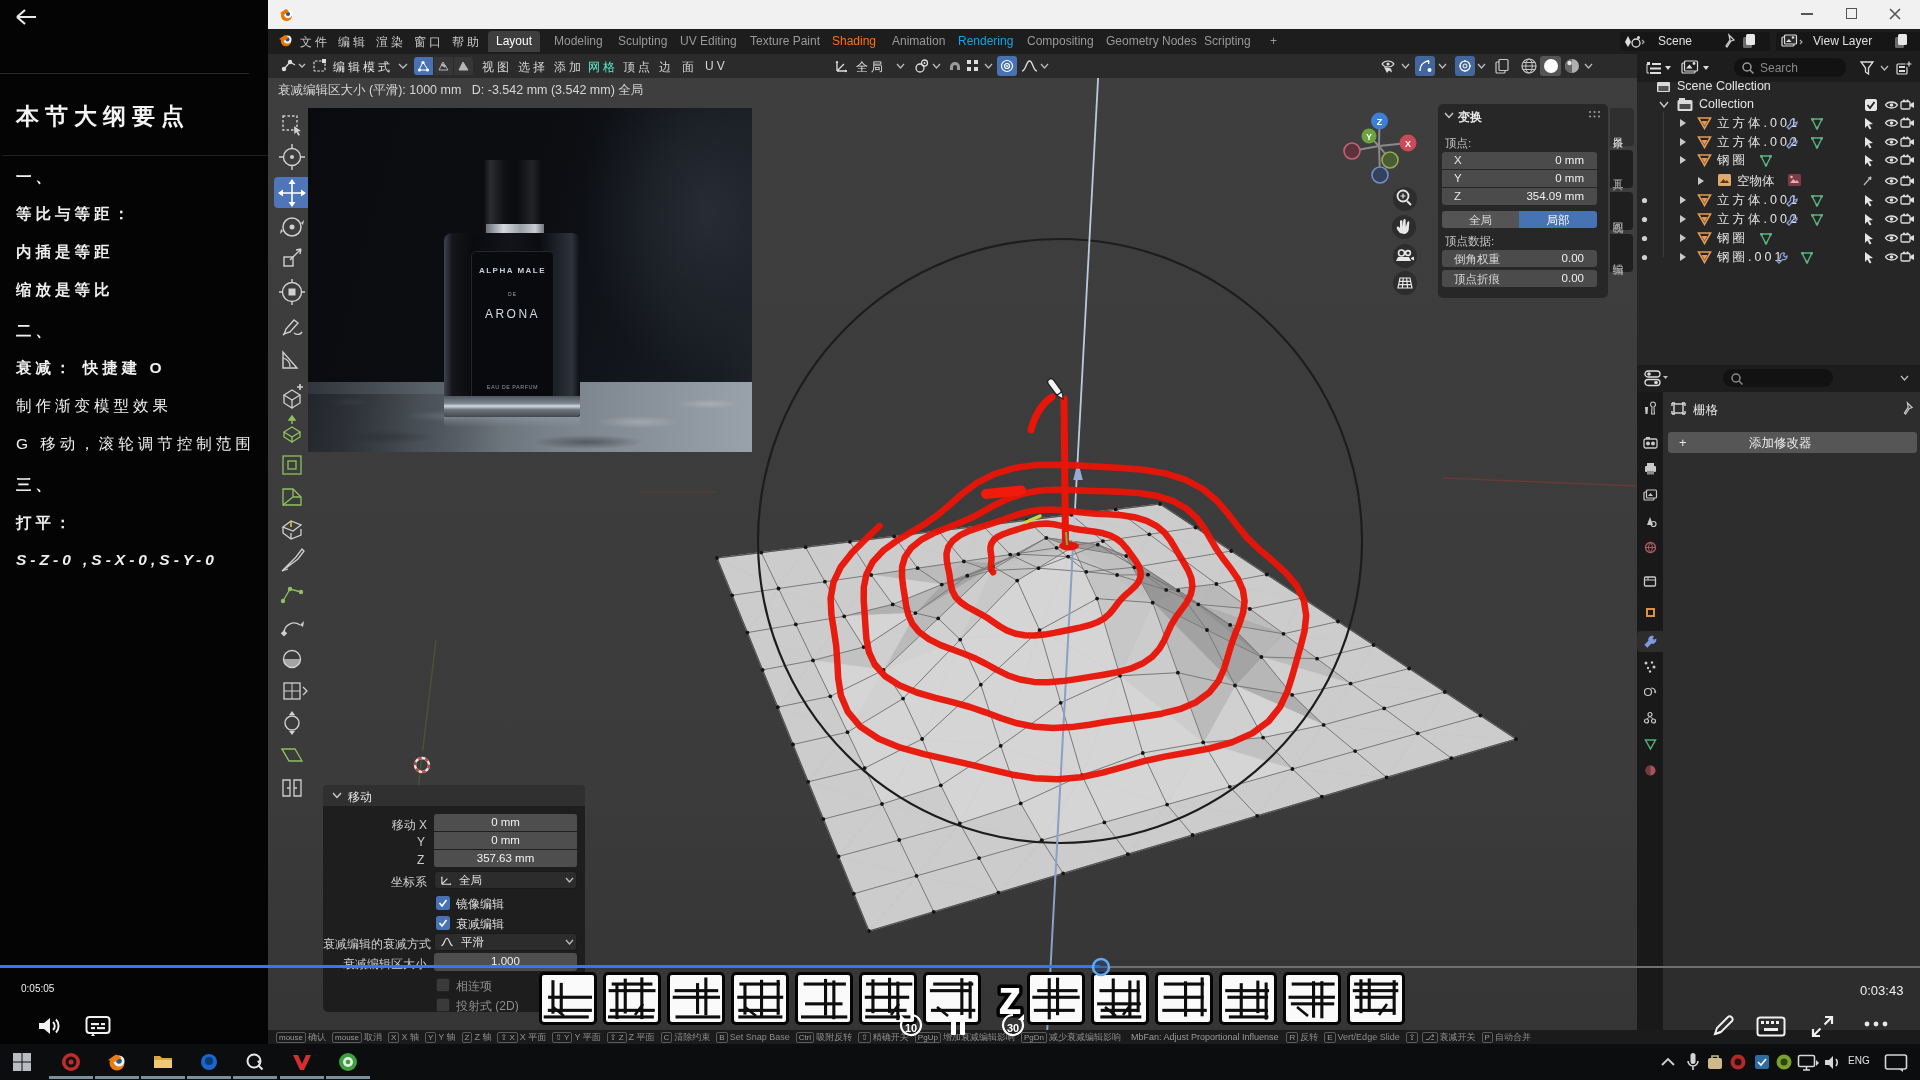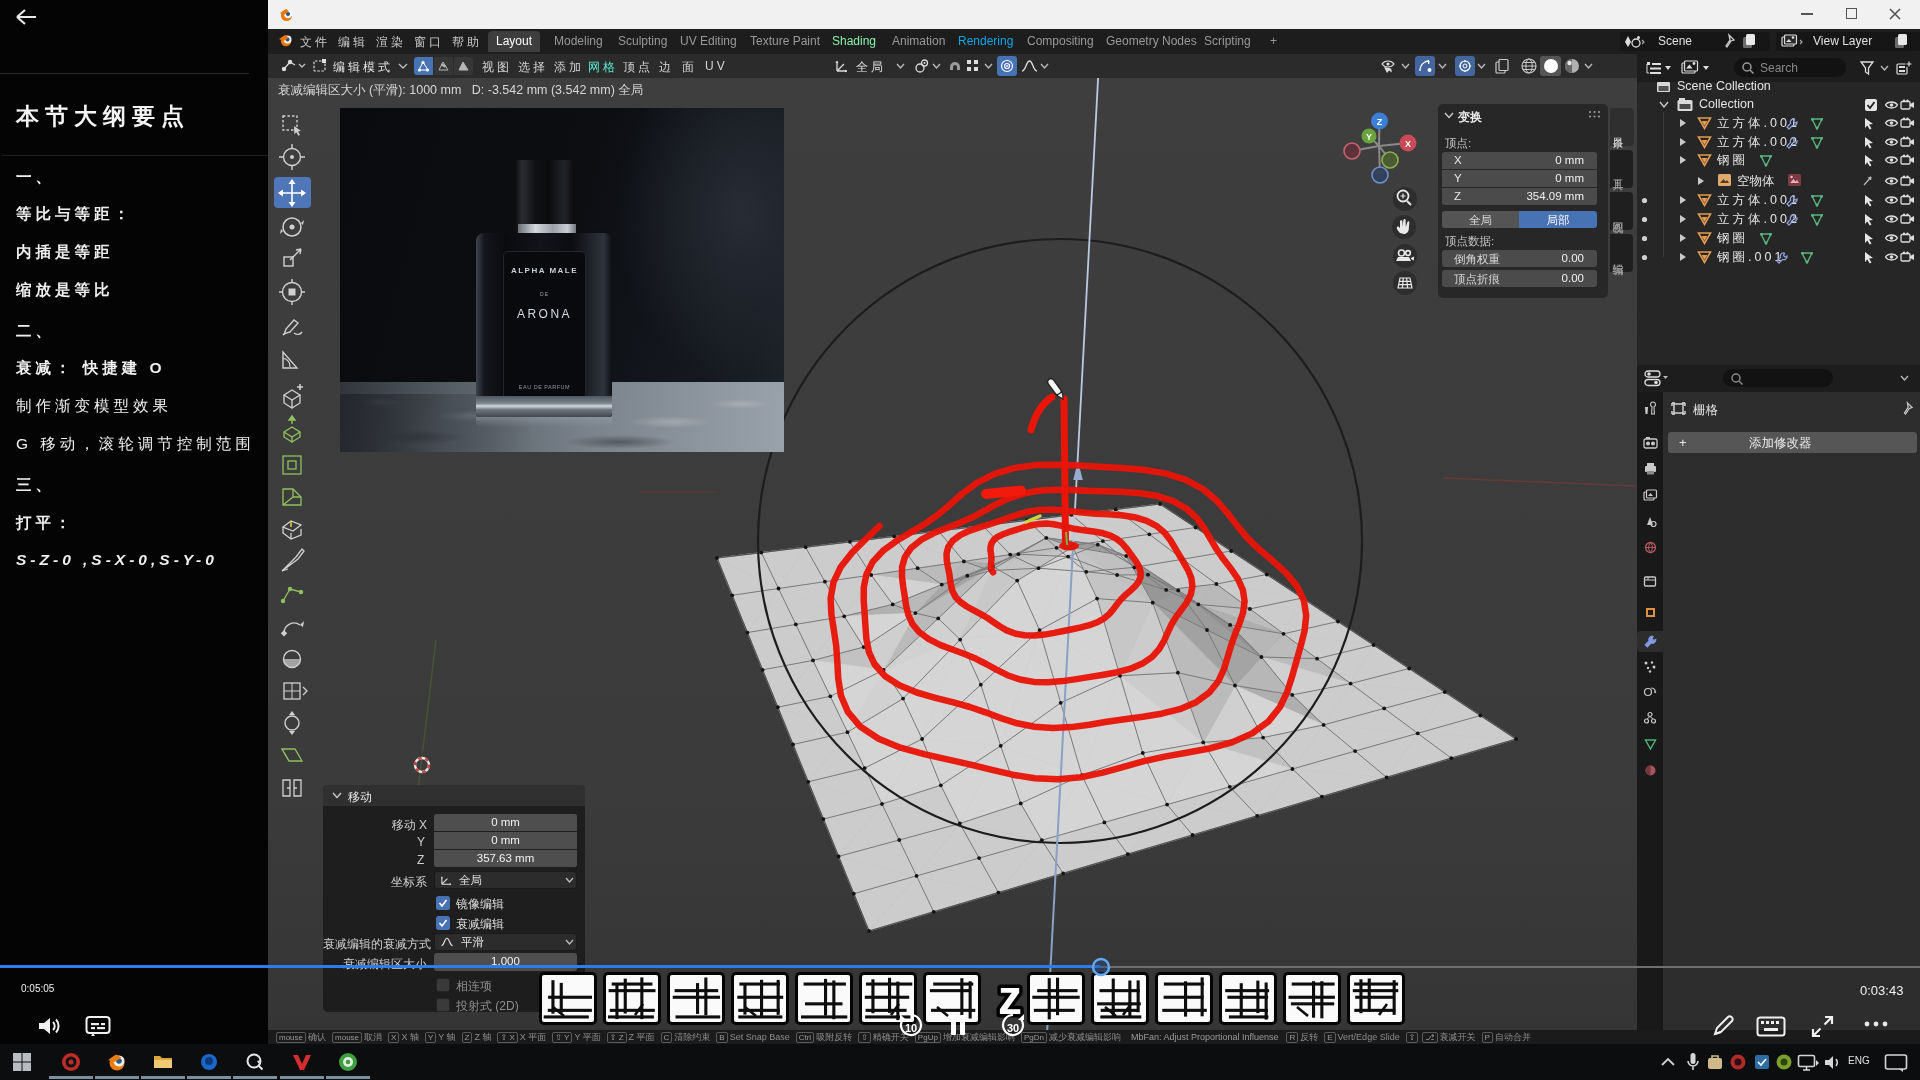--- a/index.html
+++ b/index.html
@@ -48,21 +48,21 @@
 <div class="a tx cj" style="left:32px;top:5px;color:#c8c8c8;font-size:12px">文件</div>
 <div class="a tx cj" style="left:70px;top:5px;color:#c8c8c8;font-size:12px">编辑</div>
 <div class="a tx cj" style="left:108px;top:5px;color:#c8c8c8;font-size:12px">渲染</div>
 <div class="a tx cj" style="left:146px;top:5px;color:#c8c8c8;font-size:12px">窗口</div>
 <div class="a tx cj" style="left:184px;top:5px;color:#c8c8c8;font-size:12px">帮助</div>
 <div class="a tx" style="left:220px;top:2px;padding:3px 8px 4px;background:#3e3e3e;border-radius:4px 4px 0 0;color:#fdfdfd;font-size:12px">Layout</div>
 <div class="a tx" style="left:278px;top:5px;color:#999;font-size:12px;padding:0 8px">Modeling</div>
 <div class="a tx" style="left:342px;top:5px;color:#999;font-size:12px;padding:0 8px">Sculpting</div>
 <div class="a tx" style="left:404px;top:5px;color:#999;font-size:12px;padding:0 8px">UV Editing</div>
 <div class="a tx" style="left:474px;top:5px;color:#999;font-size:12px;padding:0 8px">Texture Paint</div>
-<div class="a tx" style="left:556px;top:5px;color:#86efac;font-size:12px;padding:0 8px">Shading</div>
+<div class="a tx" style="left:556px;top:5px;color:#f97316;font-size:12px;padding:0 8px">Shading</div>
 <div class="a tx" style="left:616px;top:5px;color:#999;font-size:12px;padding:0 8px">Animation</div>
 <div class="a tx" style="left:682px;top:5px;color:#0ea5e9;font-size:12px;padding:0 8px">Rendering</div>
 <div class="a tx" style="left:751px;top:5px;color:#999;font-size:12px;padding:0 8px">Compositing</div>
 <div class="a tx" style="left:830px;top:5px;color:#999;font-size:12px;padding:0 8px">Geometry Nodes</div>
 <div class="a tx" style="left:928px;top:5px;color:#999;font-size:12px;padding:0 8px">Scripting</div>
 <div class="a tx" style="left:994px;top:5px;color:#999;font-size:12px;padding:0 8px">+</div>
 <div class="a" style="left:1352px;top:3px;width:150px;height:19px;background:#161616;border-radius:3px"></div>
 <svg class="a" style="left:1356px;top:5px" width="22" height="15" viewBox="0 0 22 15">
       <path d="M4 2l3 6-3 5-3-5z" fill="#ddd"></path>
       <circle cx="12" cy="9" r="4" fill="none" stroke="#ddd" stroke-width="1.3"></circle>
@@ -1084,21 +1084,21 @@
 <rect x="16" y="605" width="16" height="16" fill="none" stroke="#d0d0d0" stroke-width="1.3"></rect>
     <path d="M16 613h16M24 605v16" stroke="#d0d0d0" stroke-width="1"></path>
     <path d="M35 609l4 4-4 4" stroke="#d0d0d0" stroke-width="1.3" fill="none"></path>
 <circle cx="24" cy="645" r="7" fill="none" stroke="#d0d0d0" stroke-width="1.4"></circle>
     <path d="M24 633l-3 4h6zM24 657l-3-4h6z" fill="#d0d0d0"></path>
 <path d="M14 671h13l7 12h-13z" fill="none" stroke="#8fc15f" stroke-width="1.3"></path>
     <path d="M14 671l7 12" stroke="#8fc15f" stroke-width="1"></path>
 <path d="M15 702h7v16h-7zM26 702h7v16h-7z" fill="none" stroke="#d0d0d0" stroke-width="1.3"></path>
     <path d="M19 710h3M29 710h-3" stroke="#d0d0d0" stroke-width="1.3"></path>
 </svg>
-<div class="a" style="left:340px;top:108px;width:444px;height:344px;background:linear-gradient(105deg,#0a0b0e 0%,#0c0e12 50%,#181c23 90%,#20242c 100%);overflow:hidden">
+<div class="a" style="left:308px;top:108px;width:444px;height:344px;background:linear-gradient(105deg,#0a0b0e 0%,#0c0e12 50%,#181c23 90%,#20242c 100%);overflow:hidden">
 <div class="a" style="left:230px;top:0;width:214px;height:300px;background:radial-gradient(ellipse 180px 240px at 80% 35%,#272c35 0%,rgba(18,20,26,0) 70%)"></div>
 <div class="a" style="left:0;top:274px;width:444px;height:70px;background:linear-gradient(92deg,#31353b 0%,#555d65 25%,#79818a 55%,#8f97a0 85%,#99a1aa 100%)"></div>
 <div class="a" style="left:0;top:274px;width:444px;height:70px;background:
 radial-gradient(ellipse 30px 6px at 40px 20px,rgba(255,255,255,.25),transparent 70%),
 radial-gradient(ellipse 50px 8px at 130px 34px,rgba(255,255,255,.18),transparent 70%),
 radial-gradient(ellipse 40px 7px at 240px 15px,rgba(255,255,255,.2),transparent 70%),
 radial-gradient(ellipse 60px 9px at 330px 40px,rgba(255,255,255,.22),transparent 70%),
 radial-gradient(ellipse 45px 7px at 400px 22px,rgba(255,255,255,.2),transparent 70%),
 radial-gradient(ellipse 70px 10px at 80px 55px,rgba(20,22,26,.5),transparent 70%),
 radial-gradient(ellipse 80px 10px at 280px 60px,rgba(20,22,26,.4),transparent 70%)"></div>

